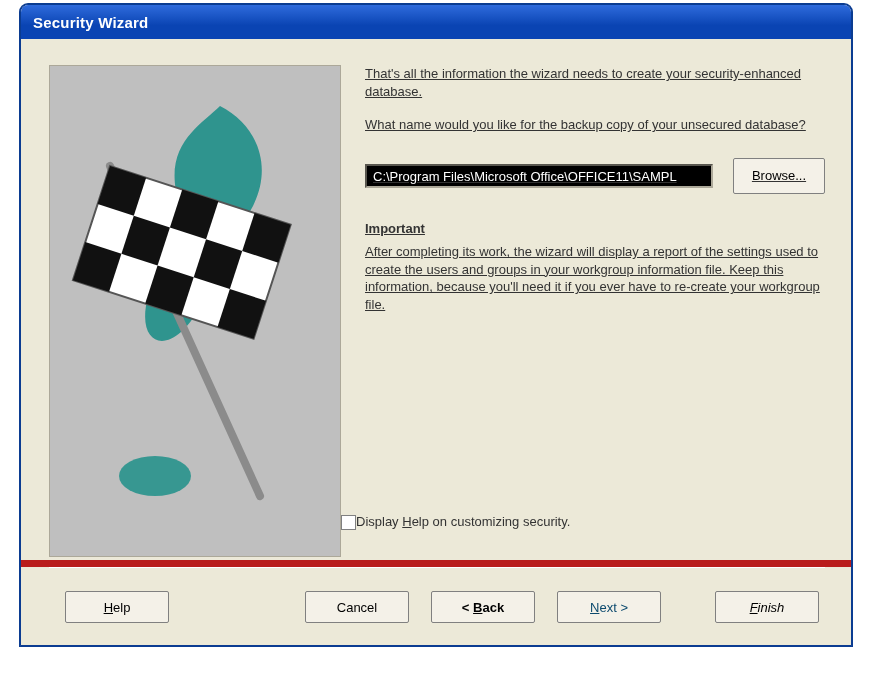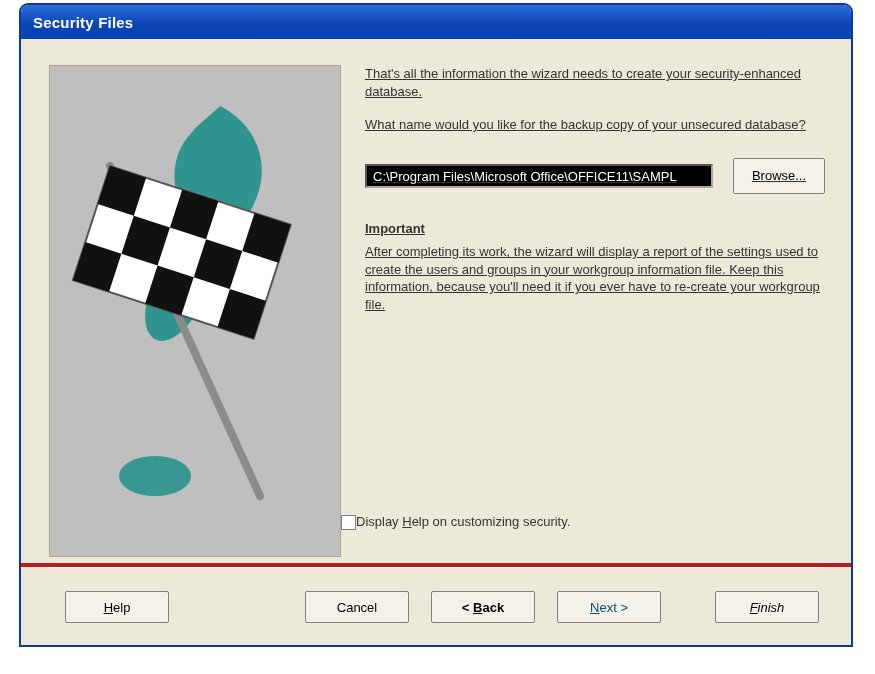--- a/index.html
+++ b/index.html
@@ -91,21 +91,21 @@
   }
   .chk{
     width:15px;height:15px;
     border:1px solid #808080;
     background:#fff;
     box-sizing:border-box;
     display:inline-block;
   }
   .button-bar{
     position:absolute;left:0;right:0;bottom:0;height:78px;
-    border-top:4px solid #b91c1c;
+    border-top:7px solid #b91c1c;
   }
   .button-bar-sep{
     position:absolute;left:28px;right:26px;top:0;height:0;
     border-top:1px solid #fff;
   }
   .button-bar .btn{
     position:absolute;top:24px;height:32px;width:104px;
     text-align:center;
   }
   .btn-help{left:44px;}
@@ -113,21 +113,21 @@
   .btn-back{left:410px;font-weight:bold;}
   .btn-next{left:536px;}
   .btn-finish{left:694px;font-style:italic;}
   u{text-decoration:underline;}
 </style>
 </head>
 <body>
 
 <div class="dialog">
   <div class="titlebar">
-    <span>Security Files</span>
+    <span>Security Wizard</span>
   </div>
   <div class="client">
     <div class="content">
 
       <div class="image-pane">
         <svg class="flag-svg" viewBox="0 0 290 490">
           <rect width="290" height="490" fill="#bfbfbf"></rect>
 
           <path d="M170 40 C210 60 230 110 190 160 C260 200 200 280 150 240 C120 300 70 280 110 200 C60 180 90 110 130 140 C110 80 150 60 170 40 Z" fill="#1f8f88" opacity="0.9"></path>
           <ellipse cx="105" cy="410" rx="36" ry="20" fill="#1f8f88" opacity="0.85"></ellipse>

